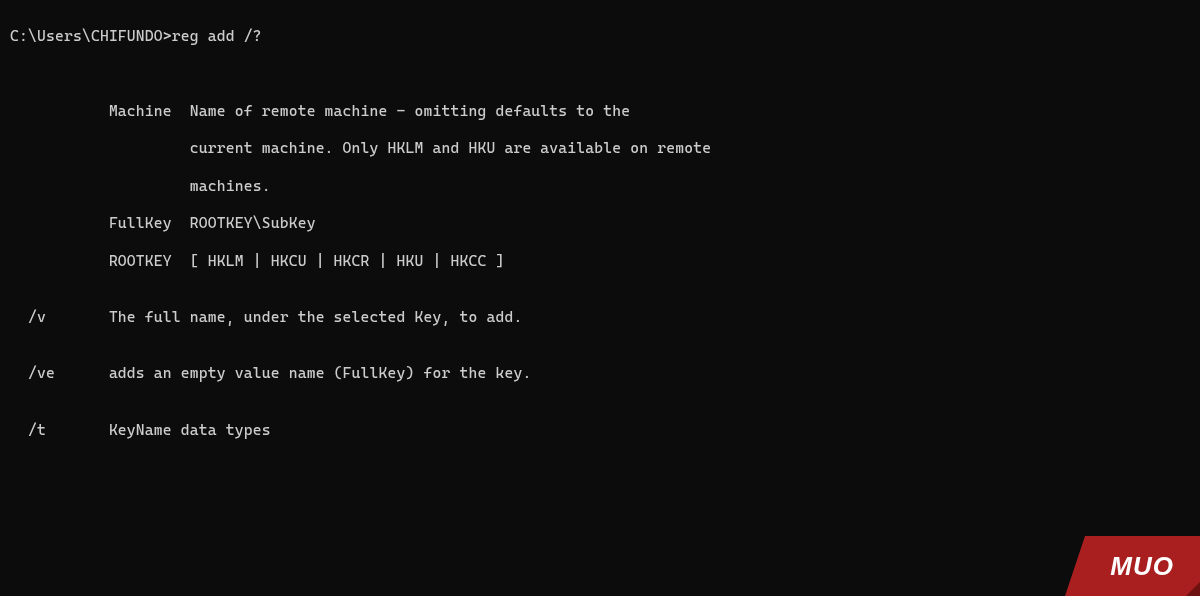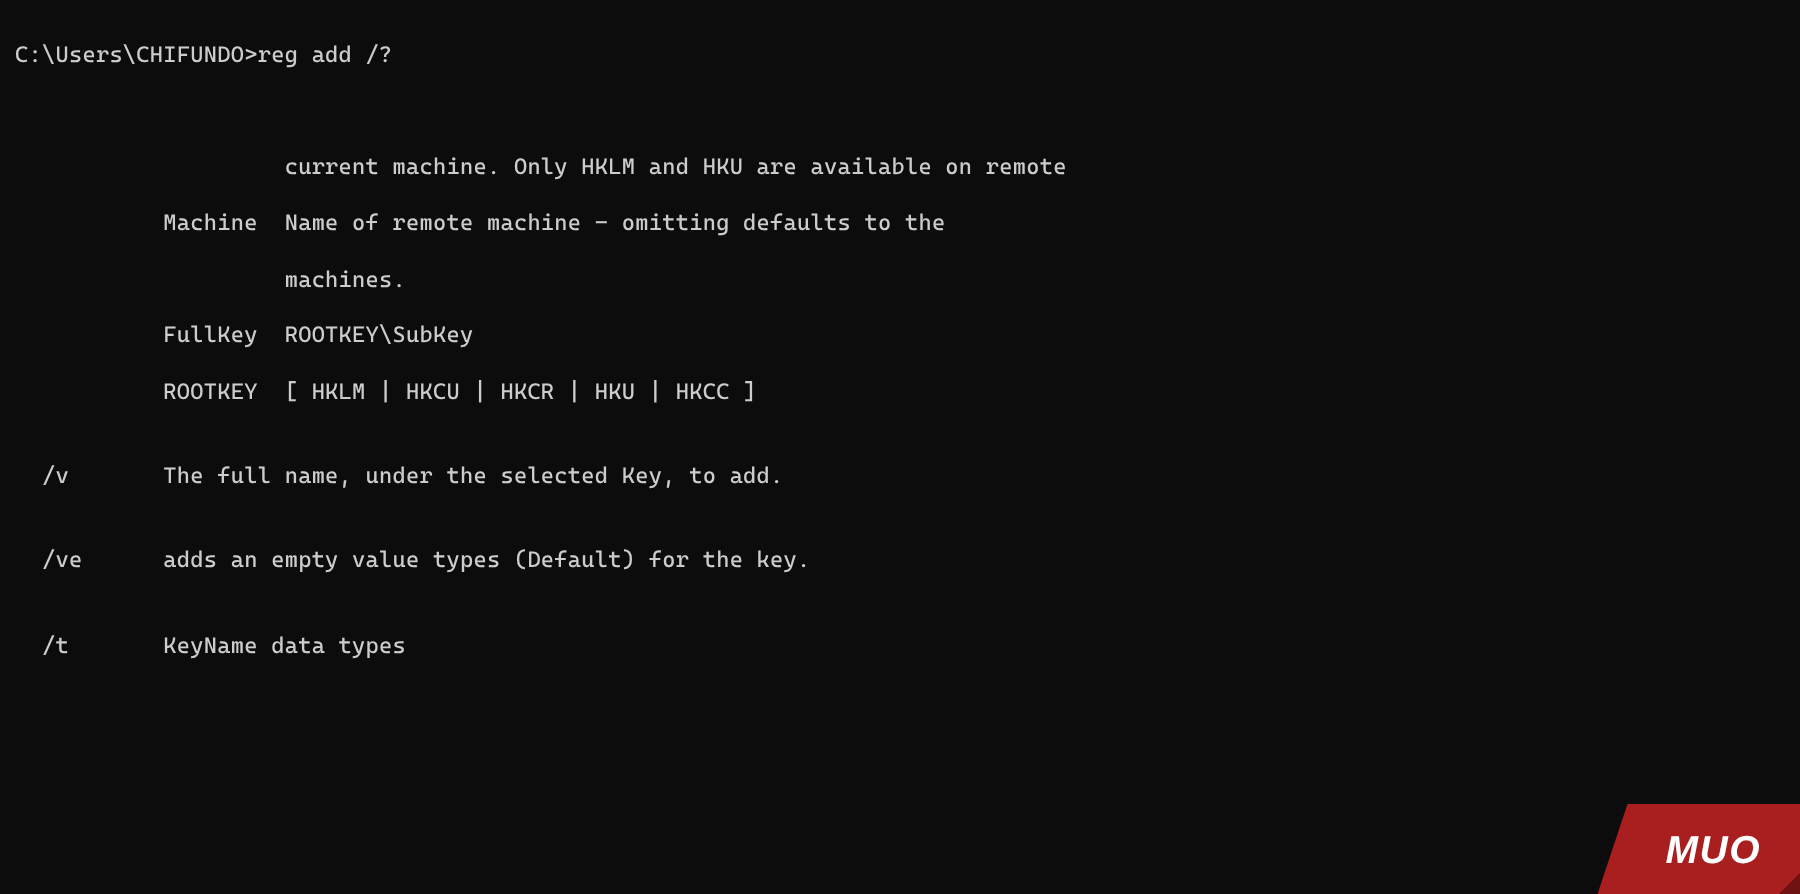--- a/index.html
+++ b/index.html
@@ -62,29 +62,29 @@
       border-color: transparent transparent #6d1111 transparent;
     }
   </style>
 </head>
 <body>
 
 <div class="terminal">
 <div>C:\Users\CHIFUNDO&gt;reg add /?</div>
 <div></div>
 <div></div>
+<div>           Machine  Name of remote machine - omitting defaults to the</div>
 <div>                    current machine. Only HKLM and HKU are available on remote</div>
-<div>           Machine  Name of remote machine - omitting defaults to the</div>
 <div>                    machines.</div>
 <div>           FullKey  ROOTKEY\SubKey</div>
 <div>           ROOTKEY  [ HKLM | HKCU | HKCR | HKU | HKCC ]</div>
 <div></div>
 <div>  /v       The full name, under the selected Key, to add.</div>
 <div></div>
-<div>  /ve      adds an empty value types (Default) for the key.</div>
+<div>  /ve      adds an empty value name (FullKey) for the key.</div>
 <div></div>
 <div>  /t       KeyName data types</div>
 
 
 
 <div></div>
 
 
 <div></div>
 

